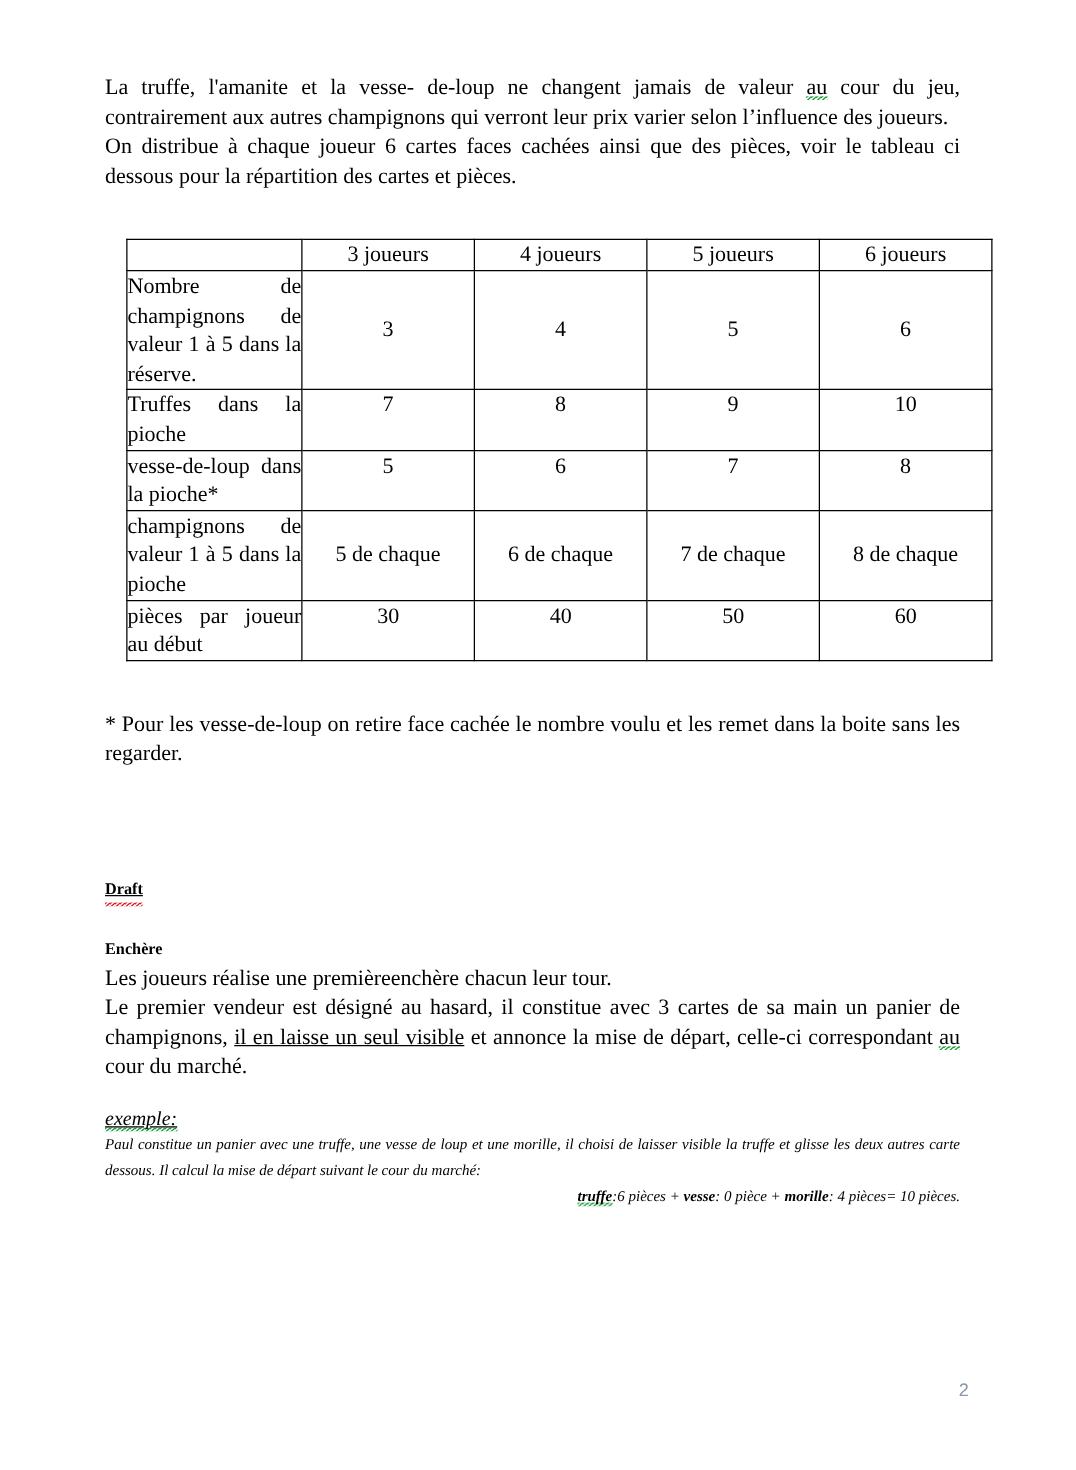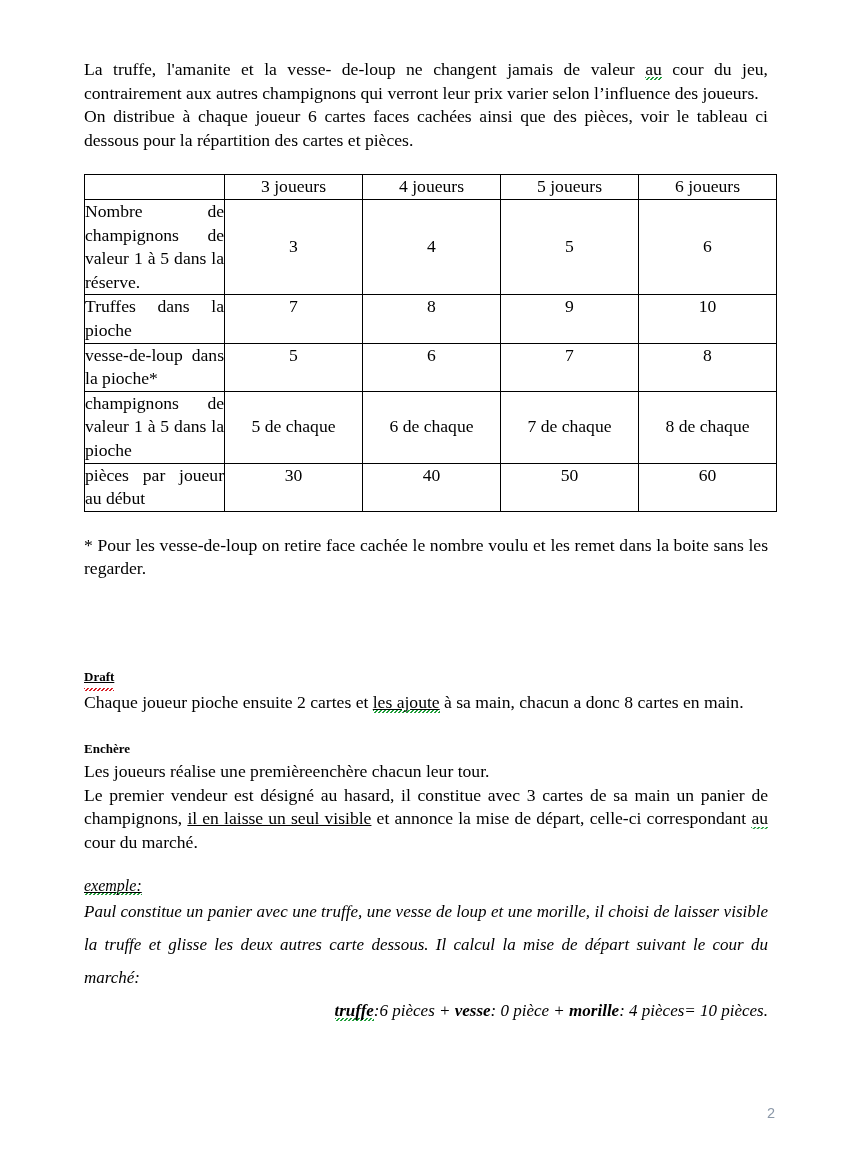--- a/index.html
+++ b/index.html
@@ -23,21 +23,21 @@
     text-justify:inter-word;
   }
   p.body.nojust { text-align:left; }
   .gap-md { height:22px; }
   .gap-lg { height:46px; }
 
   
   table.dist {
     border-collapse:collapse;
     width:692px;
-    margin:0;
+    margin:17px;
     table-layout:fixed;
   }
   table.dist td, table.dist th {
     border:1.2px solid #000;
     font-size:17.6px;
     line-height:23.6px;
     font-weight:normal;
     padding:0;
     vertical-align:top;
   }
@@ -94,22 +94,22 @@
     background-size:4px 2.6px;
     background-position:left bottom;
     padding-bottom:1px;
   }
   .u { text-decoration:underline; }
   .i { font-style:italic; }
   .b { font-weight:bold; }
 
   p.ex {
     margin:0;
-    font-size:17px;
-    line-height:33px;
+    font-size:12px;
+    line-height:21px;
     font-style:italic;
     text-align:justify;
     text-justify:inter-word;
   }
   p.ex.nojust { text-align:right; }
 
   .pagenum {
     position:absolute;
     left:0; top:1105px;
     width:775px;
@@ -191,21 +191,20 @@
 
     <p class="body">* Pour les vesse-de-loup on retire face cachée le nombre voulu et les remet dans la boite sans les regarder.</p>
 
     <div class="gap-lg"></div>
     <div style="height:38px;"></div>
 
     <div>
       <div>
         <span class="h-sec underlined sq-red">Draft</span>
       </div>
-      <p class="body"><span>Chaque joueur pioche ensuite 2 cartes et </span><span class="u sq-green">les ajoute</span><span> à sa main, chacun a donc 8 cartes en main.</span></p>
     </div>
 
     <div class="gap-md"></div>
 
     <div>
       <div>
         <span class="h-sec">Enchère</span>
       </div>
       <p class="body nojust">Les joueurs réalise une premièreenchère chacun leur tour.</p>
       <p class="body"><span>Le premier vendeur est désigné au hasard, il constitue avec 3 cartes de sa main un panier de champignons, </span><span class="u">il en laisse un seul visible</span><span> et annonce la mise de départ, celle-ci correspondant </span><span class="sq-green">au</span><span> cour du marché.</span></p>

